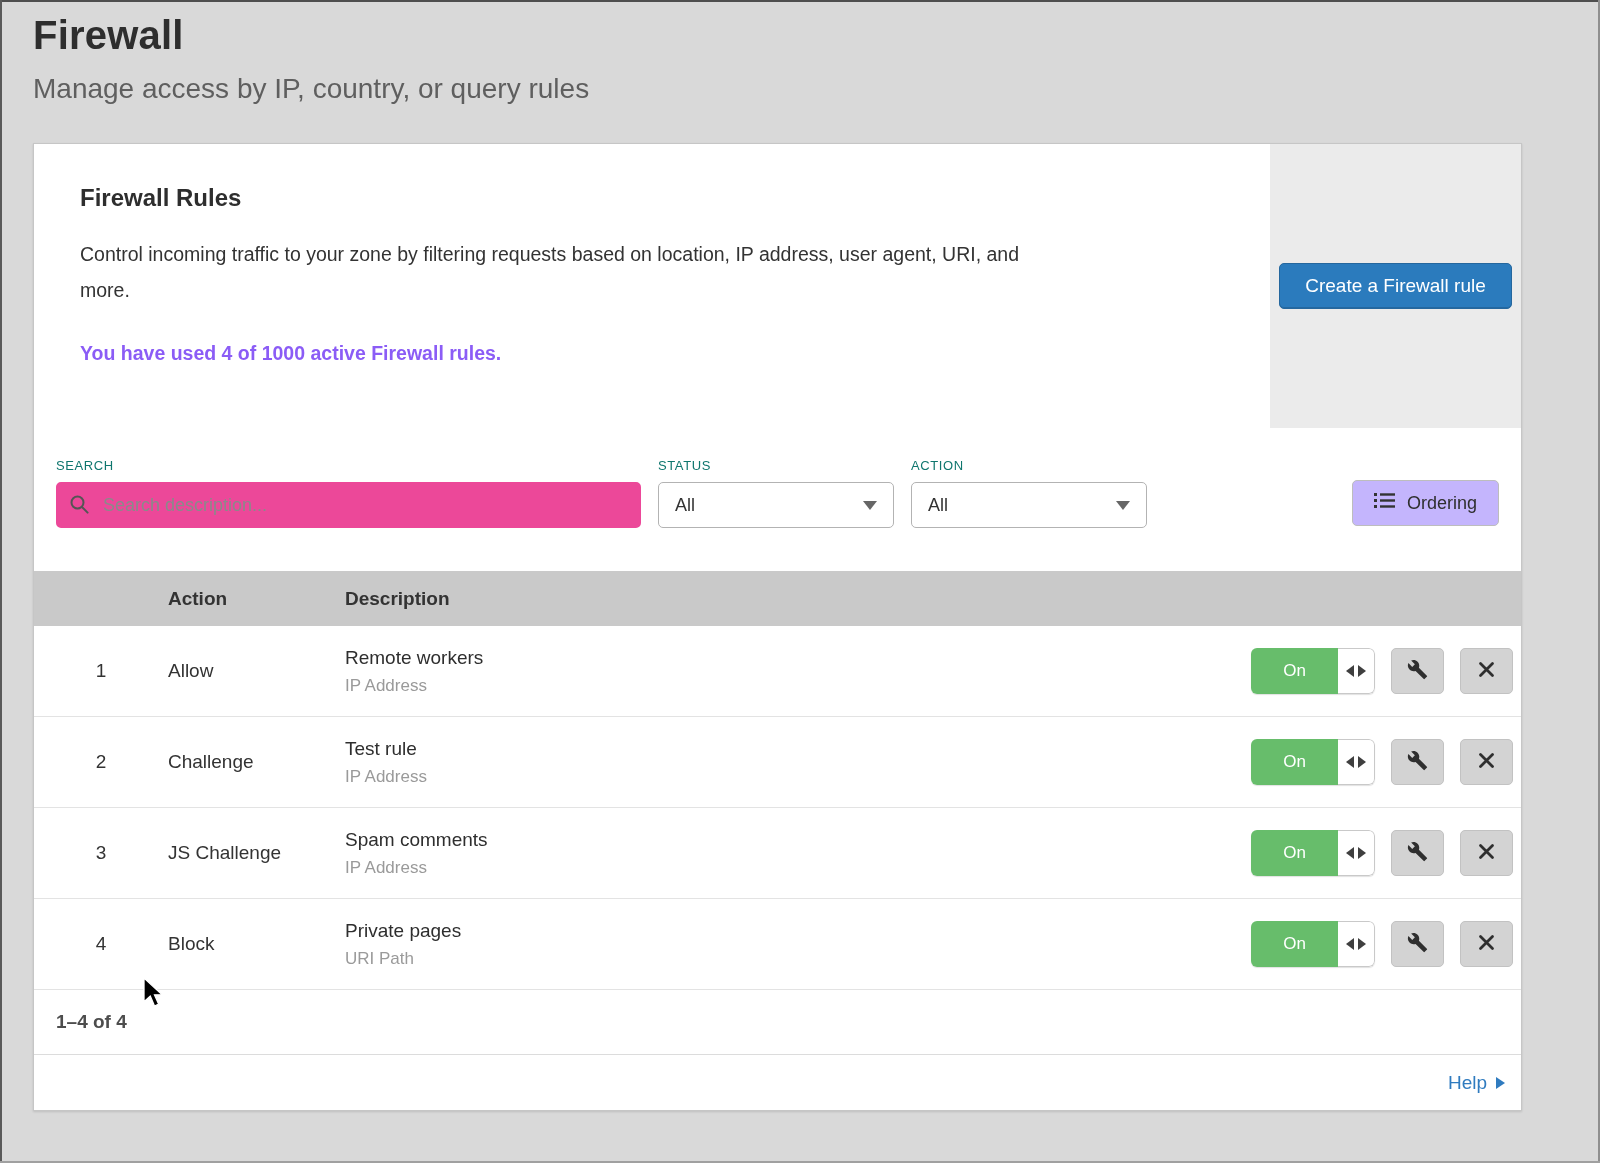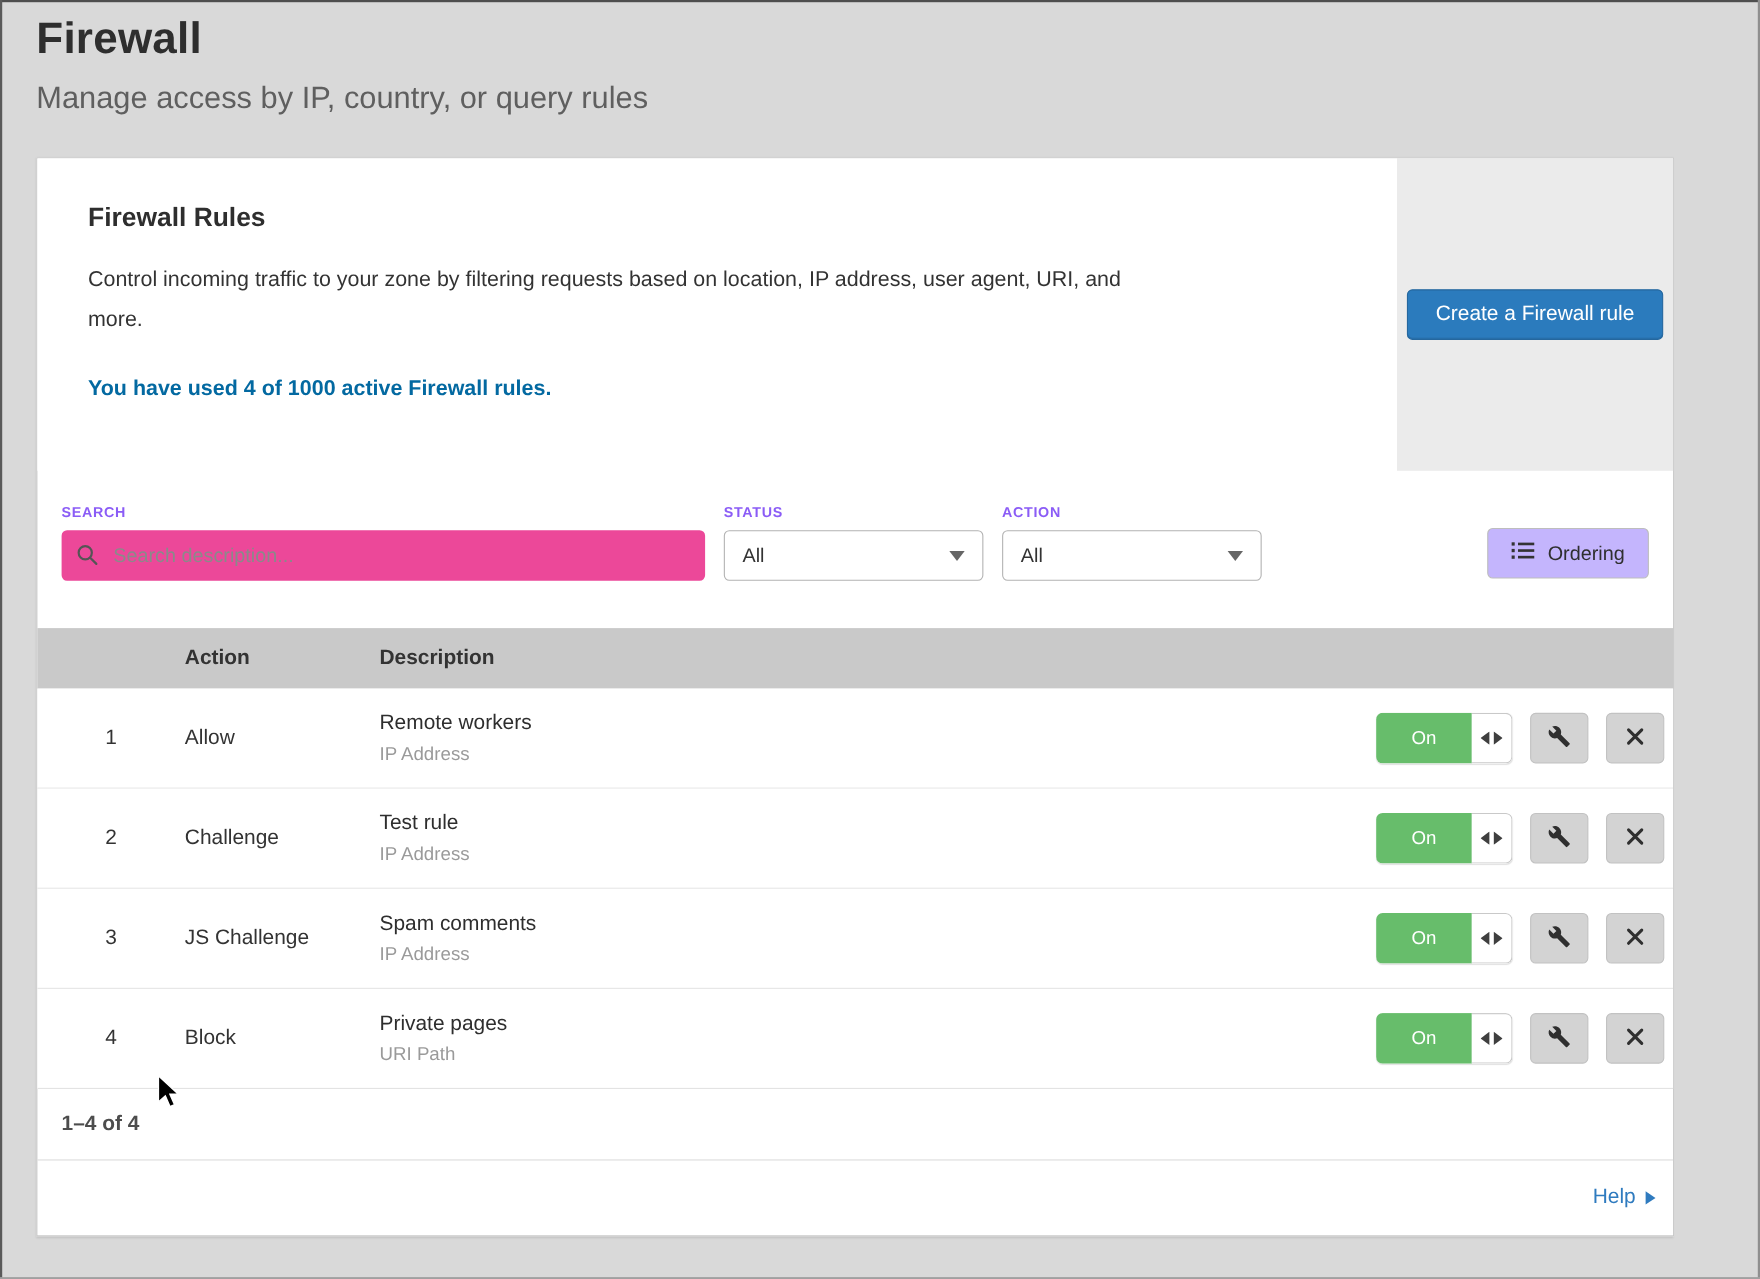--- a/index.html
+++ b/index.html
@@ -27,32 +27,32 @@
     background: #ffffff;
     border: 1px solid #c6c6c6;
     box-shadow: 0 1px 2px rgba(0,0,0,0.12);
   }
 
   
   .card-top { display: flex; height: 284px; }
   .panel-left { width: 1236px; padding: 40px 56px 0 46px; background: #fff; }
   .panel-heading { margin: 0 0 24px 0; font-size: 24px; font-weight: 700; color: #2e2e2e; }
   .panel-desc { margin: 0 0 34px 0; font-size: 19.5px; line-height: 36px; color: #333; max-width: 950px; }
-  .panel-usage { margin: 0; font-size: 19.5px; font-weight: 700; color: #0369a1; }
+  .panel-usage { margin: 0; font-size: 19.5px; font-weight: 700; color: #8b5cf6; }
   .panel-right { flex: 1; background: #ebebeb; display: flex; align-items: center; justify-content: center; }
   .btn-create {
     background: #2b7bbd; color: #fff; font-size: 19px; font-family: inherit;
     padding: 11px 25px; border: 1px solid #25679e; border-radius: 5px; cursor: pointer;
     box-shadow: inset 0 -1px 0 rgba(0,0,0,0.15);
   }
 
   
   .filters { display: flex; align-items: flex-start; padding: 30px 22px 0 22px; height: 143px; }
   .fgroup { display: flex; flex-direction: column; }
-  .flabel { font-size: 13px; font-weight: 700; letter-spacing: 0.6px; color: #8b5cf6; margin-bottom: 9px; }
+  .flabel { font-size: 13px; font-weight: 400; letter-spacing: 0.6px; color: #0f766e; margin-bottom: 9px; }
   .search-wrap { position: relative; width: 585px; }
   .search-input {
     width: 585px; height: 46px; border: 5px solid #ec4899; border-radius: 5px;
     font-size: 18px; font-family: inherit; color: #333; padding: 0 14px 0 42px; outline: none; background:#ec4899;
   }
   .search-input::placeholder { color: #8a8a8a; }
   .search-icon { position: absolute; left: 13px; top: 12px; }
   .fgroup + .fgroup { margin-left: 17px; }
   .select {
     width: 236px; height: 46px; border: 1px solid #b3b3b3; border-radius: 5px; background: #fff;
@@ -85,21 +85,21 @@
   .toggle { width: 124px; height: 46px; display: flex; border-radius: 6px; overflow: hidden; cursor: pointer; box-shadow: 0 1px 1px rgba(0,0,0,0.12); }
   .toggle-on { width: 87px; background: #67bd6b; color: #fff; font-size: 17px; display: flex; align-items: center; justify-content: center; }
   .toggle-knob { flex: 1; background: #fff; border: 1px solid #c9c9c9; border-left: none; border-radius: 0 6px 6px 0; display: flex; align-items: center; justify-content: center; }
 
   .icon-btn {
     width: 53px; height: 46px; background: #d3d3d3; border: 1px solid #c2c2c2; border-radius: 5px;
     display: flex; align-items: center; justify-content: center; cursor: pointer; padding: 0;
   }
 
   .pagination { height: 64px; display: flex; align-items: center; padding-left: 22px; font-size: 19px; font-weight: 700; color: #4d4d4d; }
-  .help-row { border-top: 1px solid #dcdcdc; height: 69px; display: flex; align-items: center; justify-content: flex-end; padding-right: 16px; }
+  .help-row { border-top: 1px solid #dcdcdc; height: 56px; display: flex; align-items: center; justify-content: flex-end; padding-right: 16px; }
   .help-link { color: #2f7bbf; font-size: 19px; display: flex; align-items: center; gap: 9px; text-decoration: none; cursor: pointer; }
   .tri-right { width: 0; height: 0; border-top: 6px solid transparent; border-bottom: 6px solid transparent; border-left: 9px solid #2f7bbf; }
 
   .cursor { position: absolute; left: 143px; top: 977px; z-index: 60; pointer-events: none; }
 </style>
 </head>
 <body>
 
 <div class="viewport">
   <div class="edge-top"></div>

